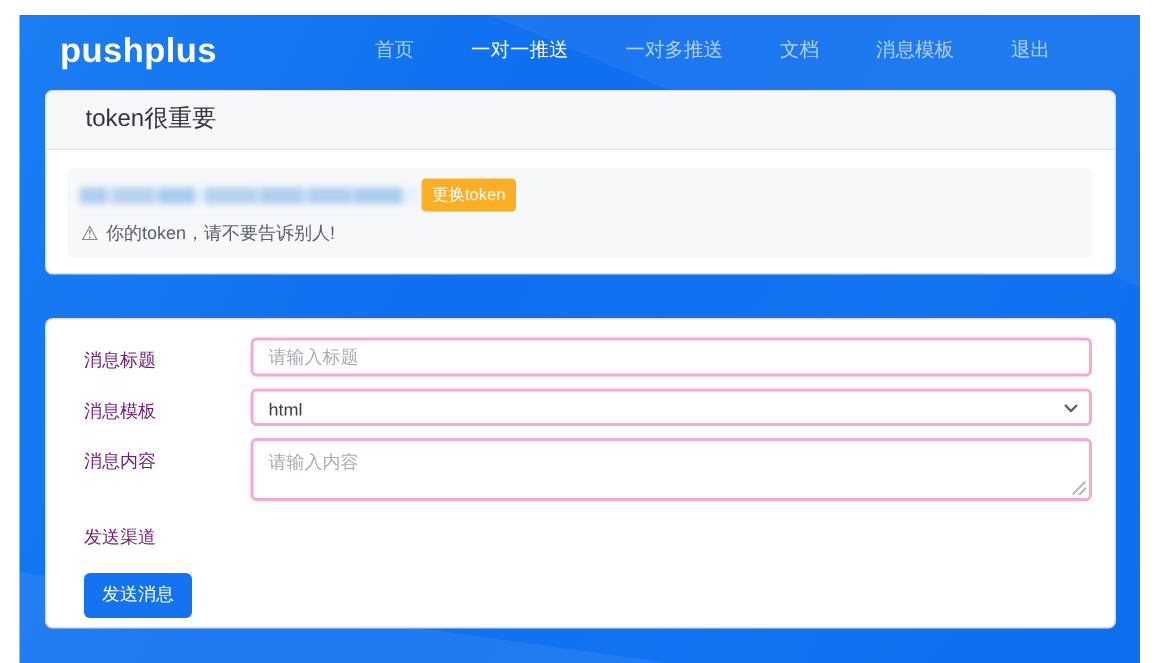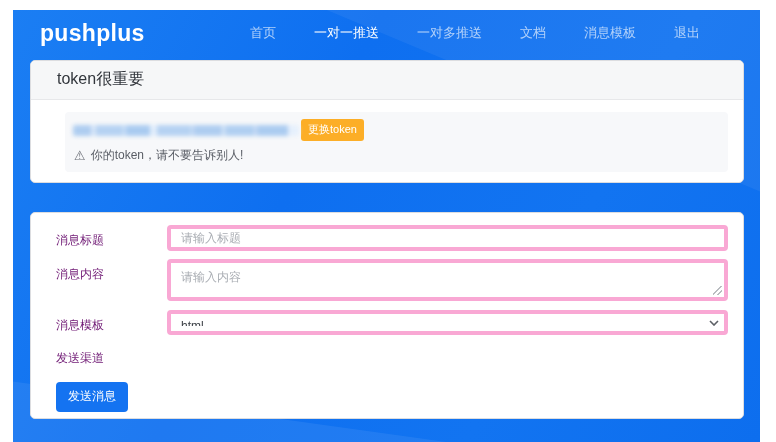--- a/index.html
+++ b/index.html
@@ -70,21 +70,21 @@
   .card-header {
     background: #f6f7f8;
     border-bottom: 1px solid #e7e8ea;
     border-radius: 5px 5px 0 0;
     padding: 8px 26px 9px;
     font-size: 16px;
     color: #32363c;
   }
   
   .card-token { margin-bottom: 29px; }
-  .card-token .card-body { padding: 12px 15px 10px 34px; }
+  .card-token .card-body { padding: 12px 15px 10px 14px; }
   .token-panel {
     background: #f7f8fa;
     border-radius: 4px;
     padding: 7px 8px 8px;
   }
   .token-row { display: flex; align-items: center; }
   .token-blur {
     width: 226px; height: 11px;
     border-radius: 2px;
     filter: blur(2px);
@@ -124,21 +124,21 @@
   .form-label {
     width: 111px;
     flex: 0 0 111px;
     font-size: 12px;
     color: #701a75;
     padding-top: 7px;
   }
   .form-control-wrap { flex: 1; position: relative; }
   .text-input, .text-area, .select {
     width: 100%;
-    border: 4px solid #f9a8d4;
+    border: 2px solid #f9a8d4;
     border-radius: 4px;
     font-size: 12px;
     color: #333;
     padding: 5px 10px;
     background: #ffffff;
     font-family: inherit;
     outline: none;
     display: block;
   }
   .text-input { height: 26px; }
@@ -221,41 +221,41 @@
     <div class="card card-try">
       <div class="card-body">
 
         <div class="form-row">
           <div class="form-label">消息标题</div>
           <div class="form-control-wrap">
             <input class="text-input" type="text" value="" placeholder="请输入标题" style="">
           </div>
         </div>
 
-        <div class="form-row row-textarea">
-          <div class="form-label">消息内容</div>
-          <div class="form-control-wrap">
-            <textarea class="text-area" placeholder="请输入内容" style=""></textarea>
-          </div>
-        </div>
-
         <div class="form-row">
           <div class="form-label">消息模板</div>
           <div class="form-control-wrap">
             <select class="select">
               <option>html</option>
             </select>
             <span class="chevron">
               <svg width="10" height="6" viewBox="0 0 10 6">
                   <polyline points="1,1 5,5 9,1" fill="none" stroke="#5c6066" stroke-width="1.6"></polyline>
                 </svg>
             </span>
           </div>
         </div>
 
+        <div class="form-row row-textarea">
+          <div class="form-label">消息内容</div>
+          <div class="form-control-wrap">
+            <textarea class="text-area" placeholder="请输入内容" style=""></textarea>
+          </div>
+        </div>
+
         <div class="form-row">
           <div class="form-label">发送渠道</div>
         </div>
 
         <button class="btn-send">发送消息</button>
       </div>
     </div>
 
   </div>
 </div>

